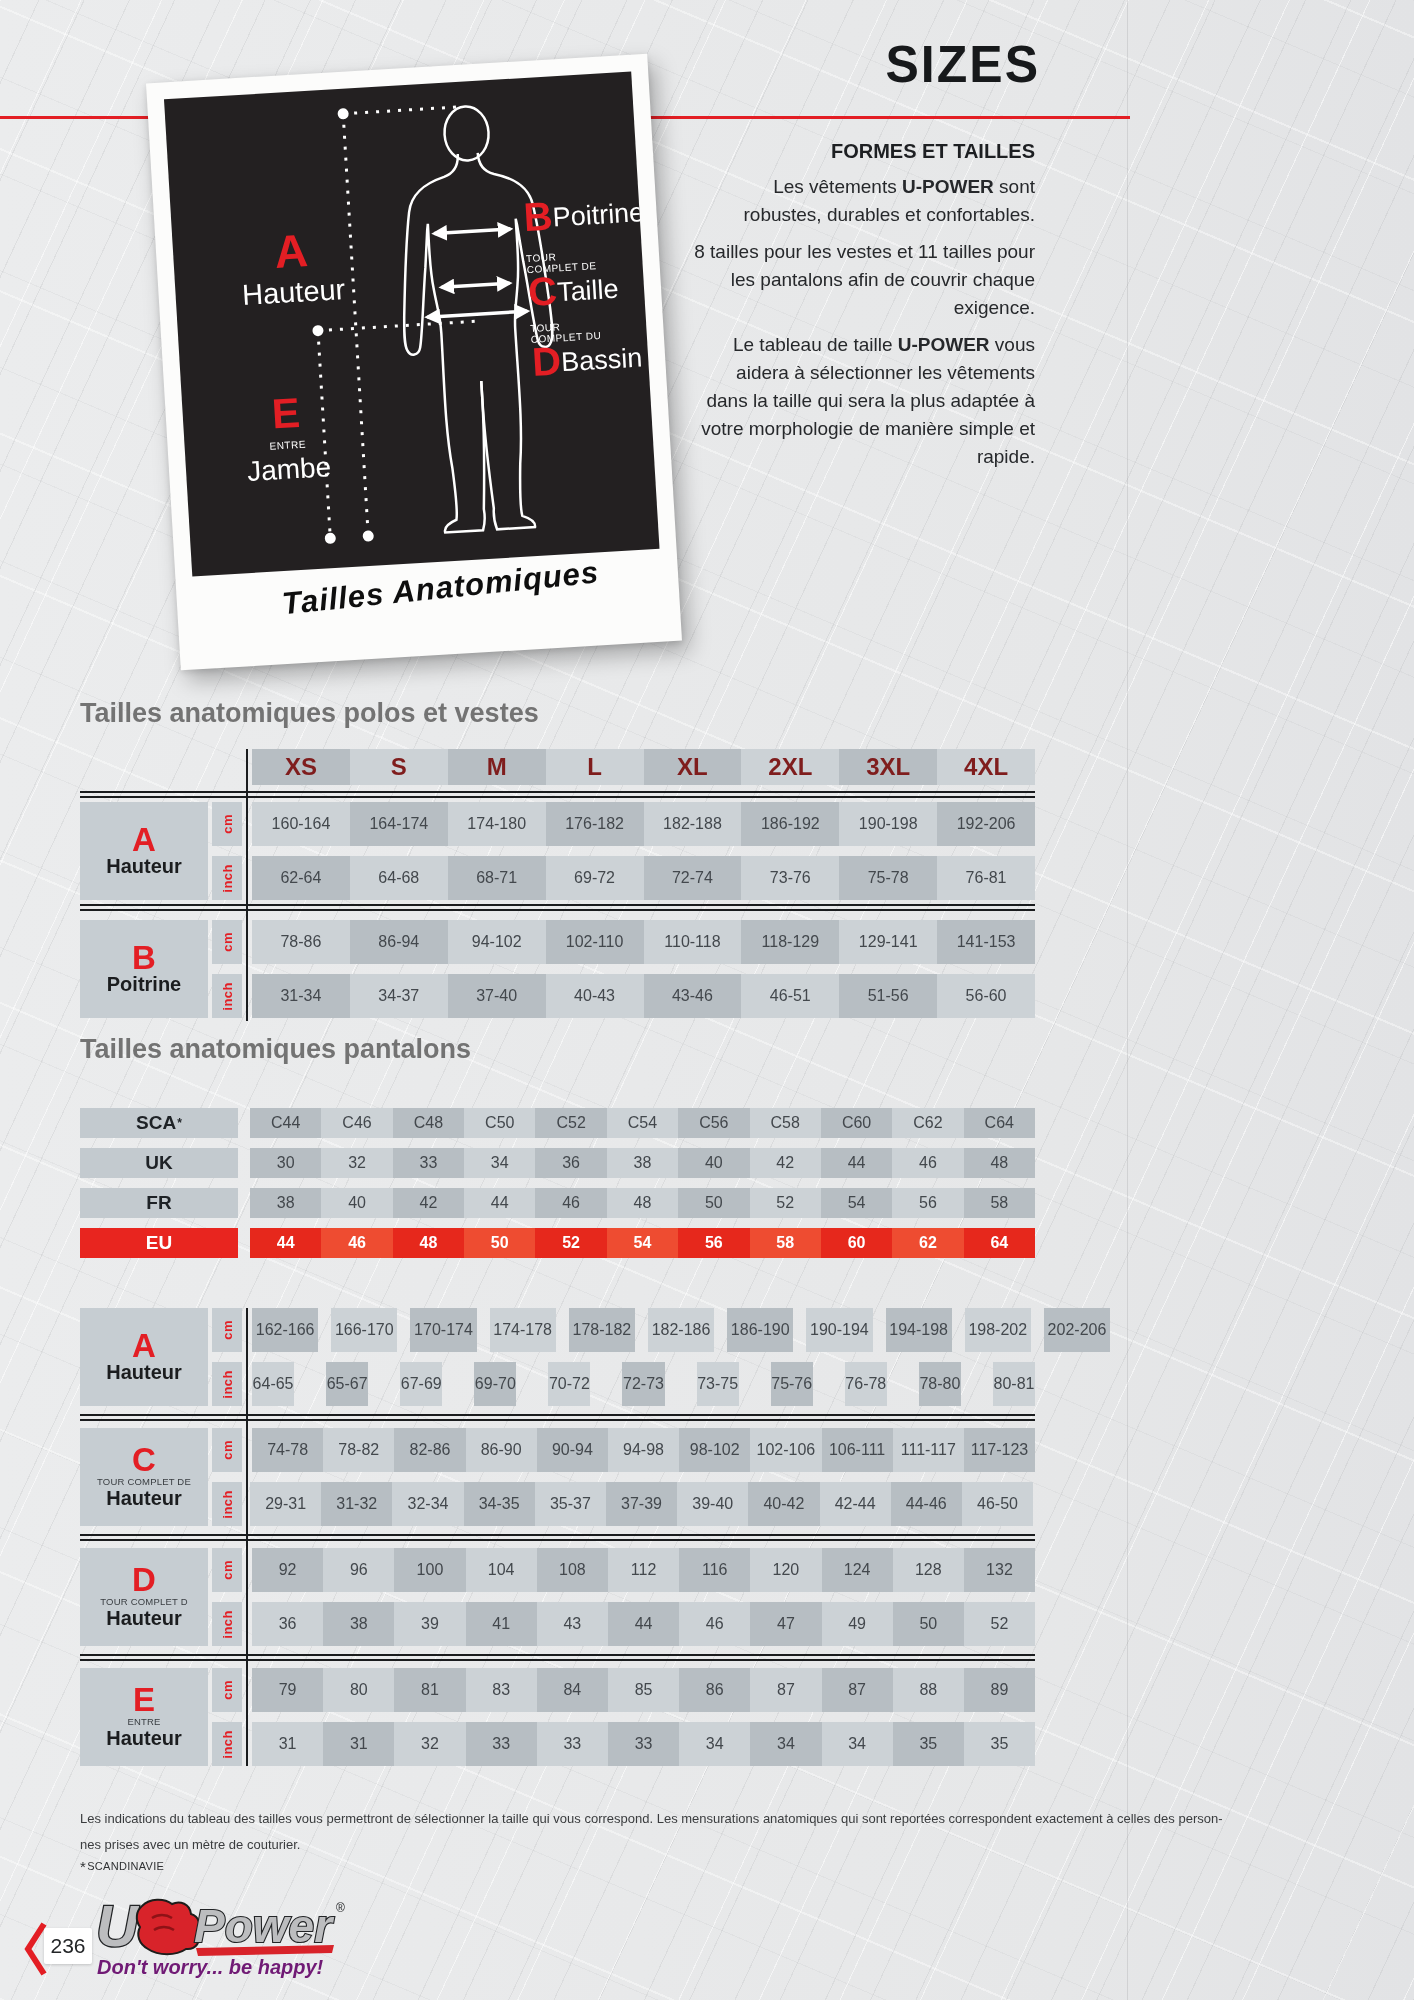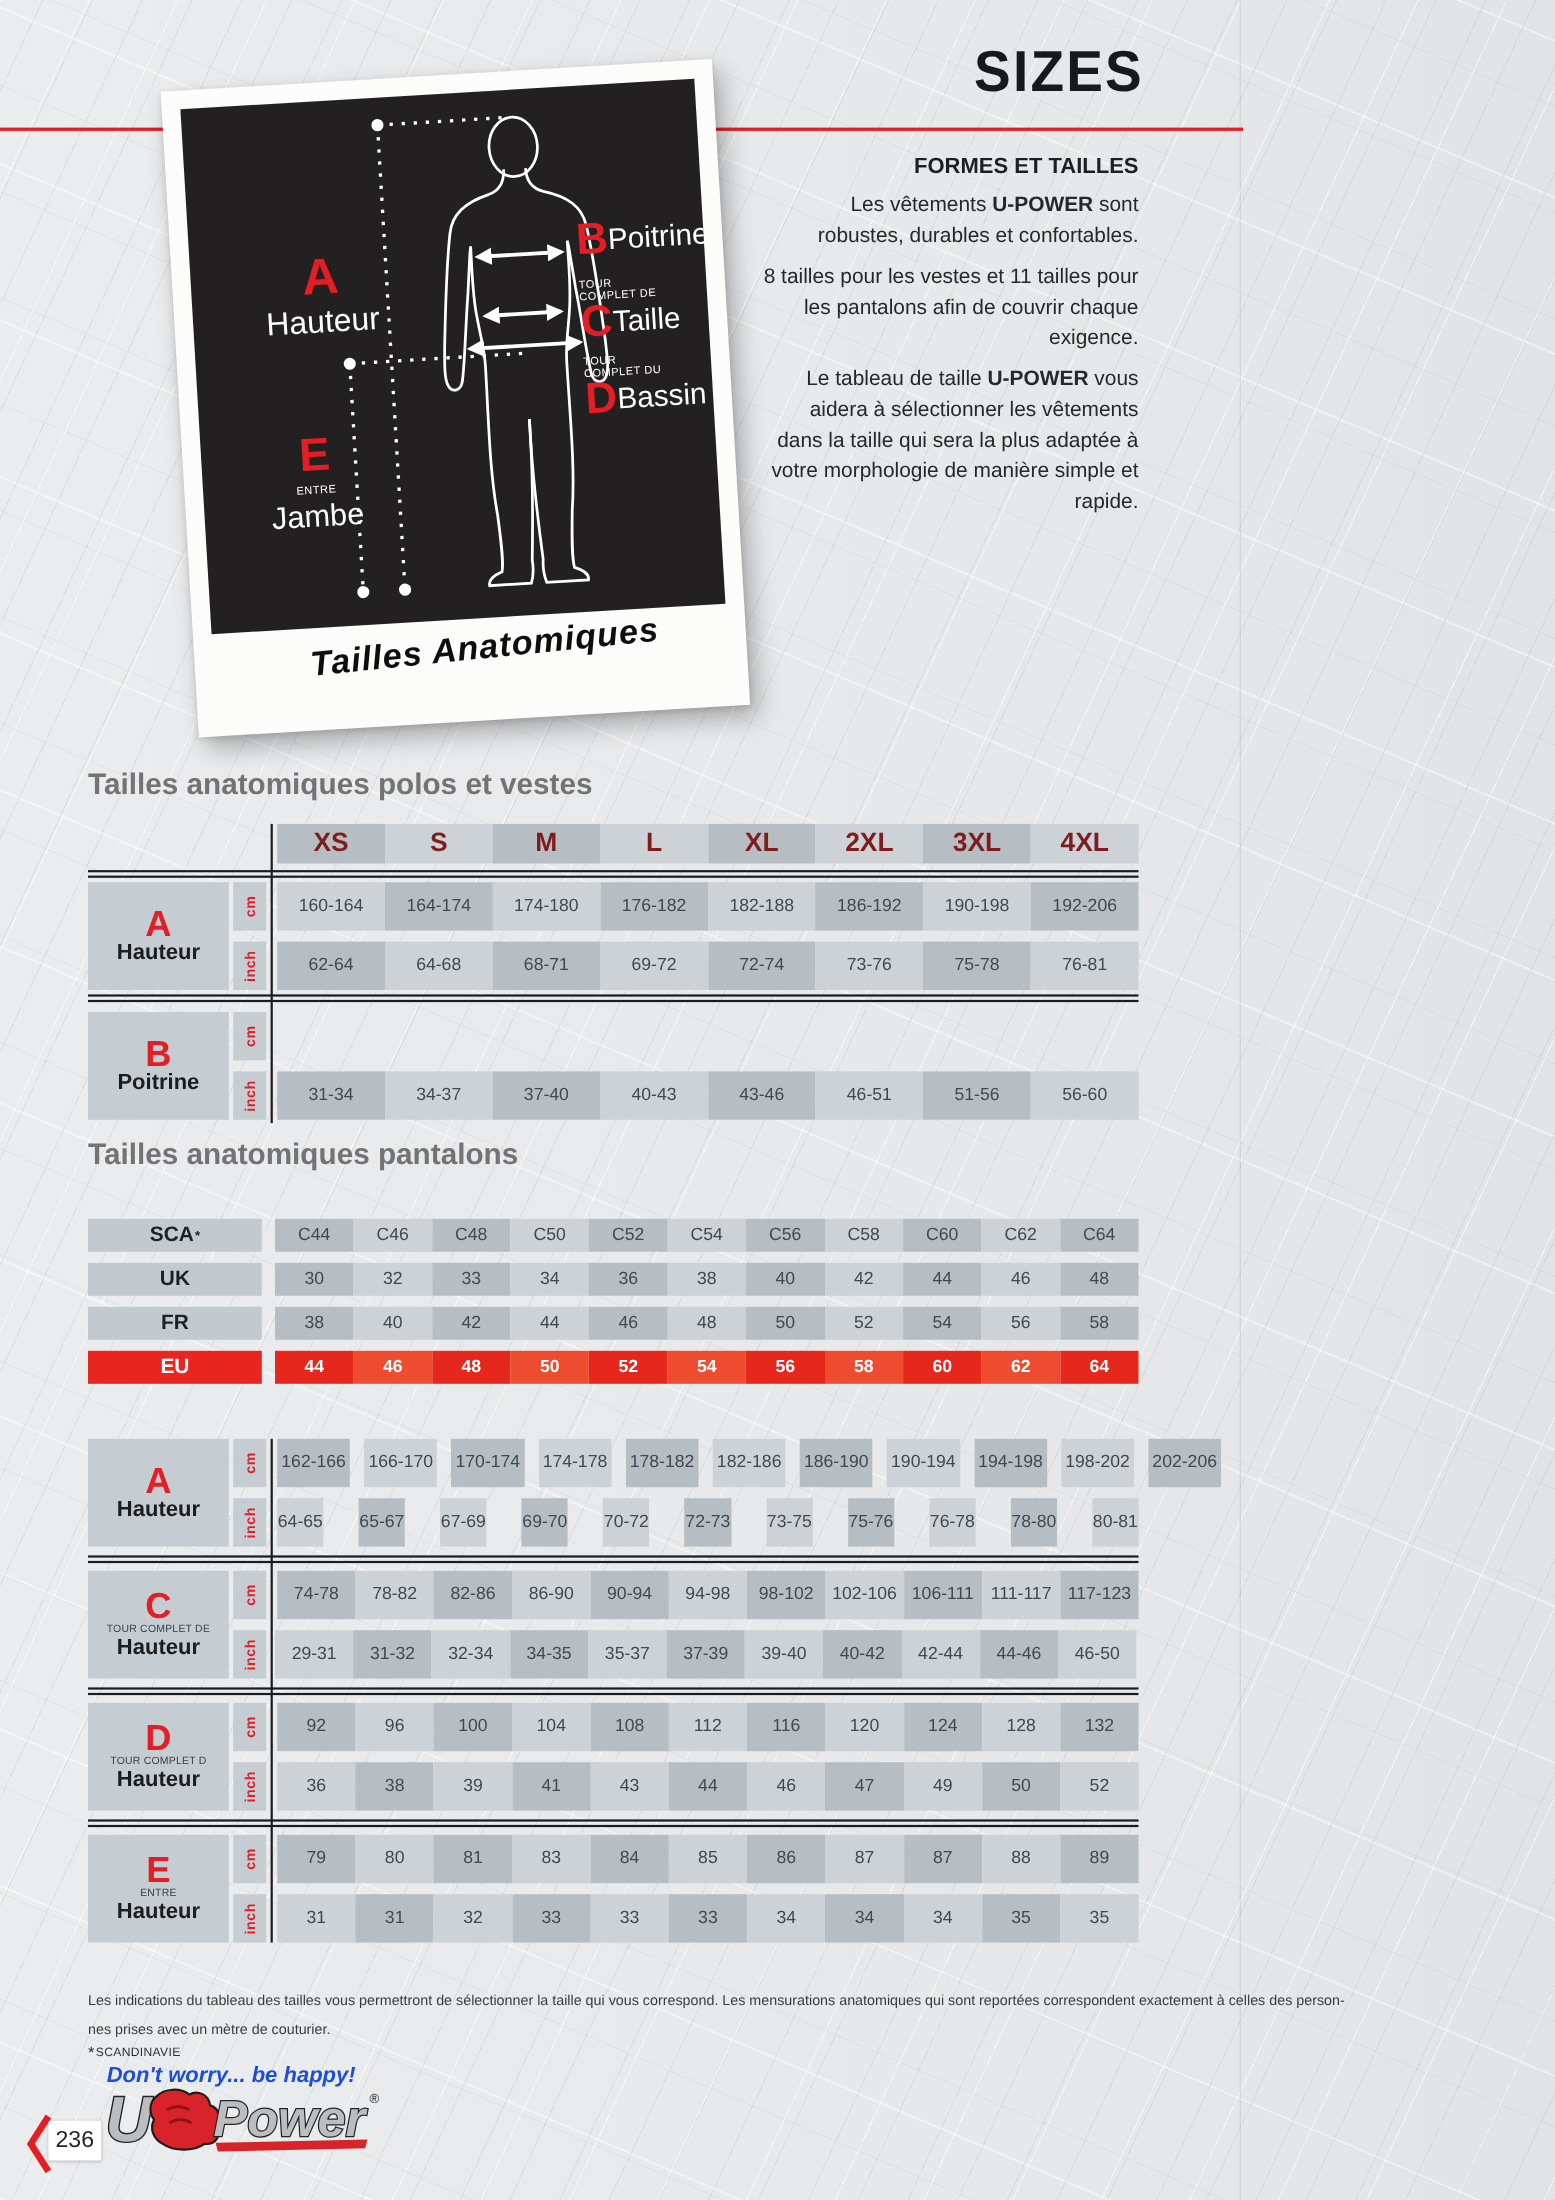--- a/index.html
+++ b/index.html
@@ -78,21 +78,21 @@
 
   #footnote{left:80px;top:1806px;width:1280px;font-size:13px;line-height:26px;color:#3a3c3e}
   #scand{left:80px;top:1858px;font-size:11px;color:#2f3133;letter-spacing:.3px}
   #scand .star{font-size:15px;vertical-align:-2px;margin-right:1px}
 
   #chevron{left:24px;top:1922px}
   #pagebox{left:44px;top:1928px;width:48px;height:36px;background:#ffffff;border-radius:2px;
     display:flex;align-items:center;justify-content:center;font-size:21px;color:#232527;
     box-shadow:0 1px 3px rgba(0,0,0,.18)}
   #logo{left:94px;top:1894px}
-  #tagline{left:97px;top:1876px;font-size:20px;font-style:italic;font-weight:bold;color:#1d4ed8}
+  #tagline{left:97px;top:1956px;font-size:20px;font-style:italic;font-weight:bold;color:#701a75}
 </style>
 </head>
 <body>
 
 <div class="abs" id="sizes-title">SIZES</div>
 <div class="abs" id="red-rule"></div>
 <div class="abs" id="seam"></div>
 
 <div class="abs" id="polaroid">
   <div id="photo">
@@ -207,20 +207,30 @@
     <div class="dline" style="top: 155px;"></div>
     <div class="labelcell" style="top: 171px;">
       <div class="lab-letter">B</div>
       <div class="lab-name">Poitrine</div>
     </div>
     <div class="unitcell" style="top: 171px;">
       <div class="unittext">cm</div>
     </div>
     <div class="unitcell" style="top: 225px;">
       <div class="unittext">inch</div>
+    </div>
+    <div class="strip" style="top: 171px; left: 172px; width: 783px; height: 44px;">
+      <div class="vcell light">78-86</div>
+      <div class="vcell dark">86-94</div>
+      <div class="vcell light">94-102</div>
+      <div class="vcell dark">102-110</div>
+      <div class="vcell light">110-118</div>
+      <div class="vcell dark">118-129</div>
+      <div class="vcell light">129-141</div>
+      <div class="vcell dark">141-153</div>
     </div>
     <div class="strip" style="top: 225px; left: 172px; width: 783px; height: 44px;">
       <div class="vcell dark">31-34</div>
       <div class="vcell light">34-37</div>
       <div class="vcell dark">37-40</div>
       <div class="vcell light">40-43</div>
       <div class="vcell dark">43-46</div>
       <div class="vcell light">46-51</div>
       <div class="vcell dark">51-56</div>
       <div class="vcell light">56-60</div>

